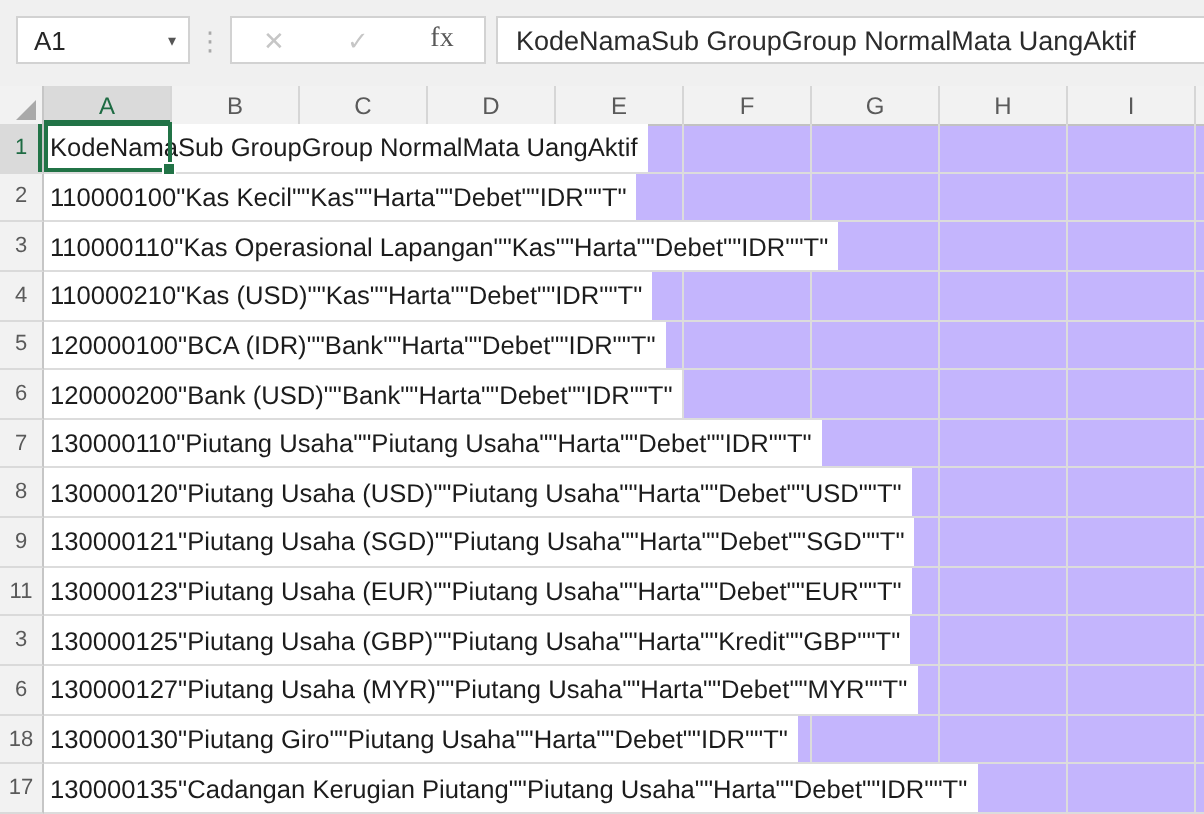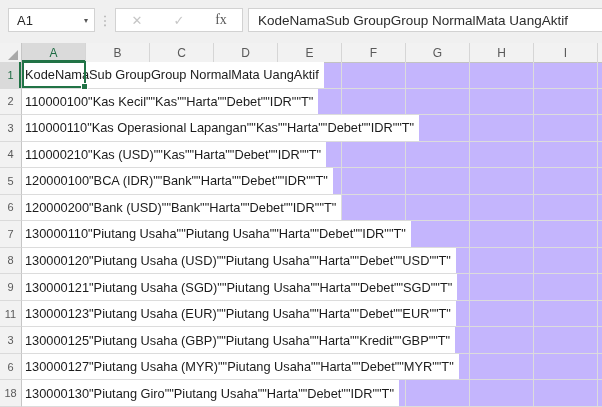--- a/index.html
+++ b/index.html
@@ -154,15 +154,21 @@
         <div class="cells">
           <div class="cell-text">130000127"Piutang Usaha (MYR)""Piutang Usaha""Harta""Debet""MYR""T"</div>
         </div>
       </div>
       <div class="row">
         <div class="row-h">18</div>
         <div class="cells">
           <div class="cell-text">130000130"Piutang Giro""Piutang Usaha""Harta""Debet""IDR""T"</div>
         </div>
       </div>
+      <div class="row">
+        <div class="row-h">17</div>
+        <div class="cells">
+          <div class="cell-text">130000135"Cadangan Kerugian Piutang""Piutang Usaha""Harta""Debet""IDR""T"</div>
+        </div>
+      </div>
     </div>
 
 </div>
 
 </body></html>

